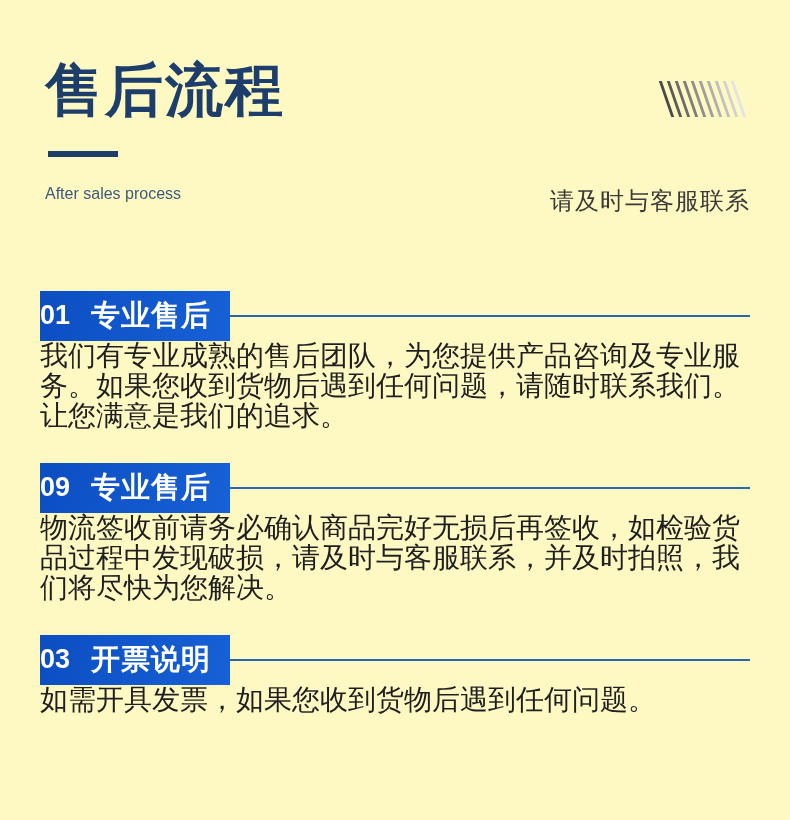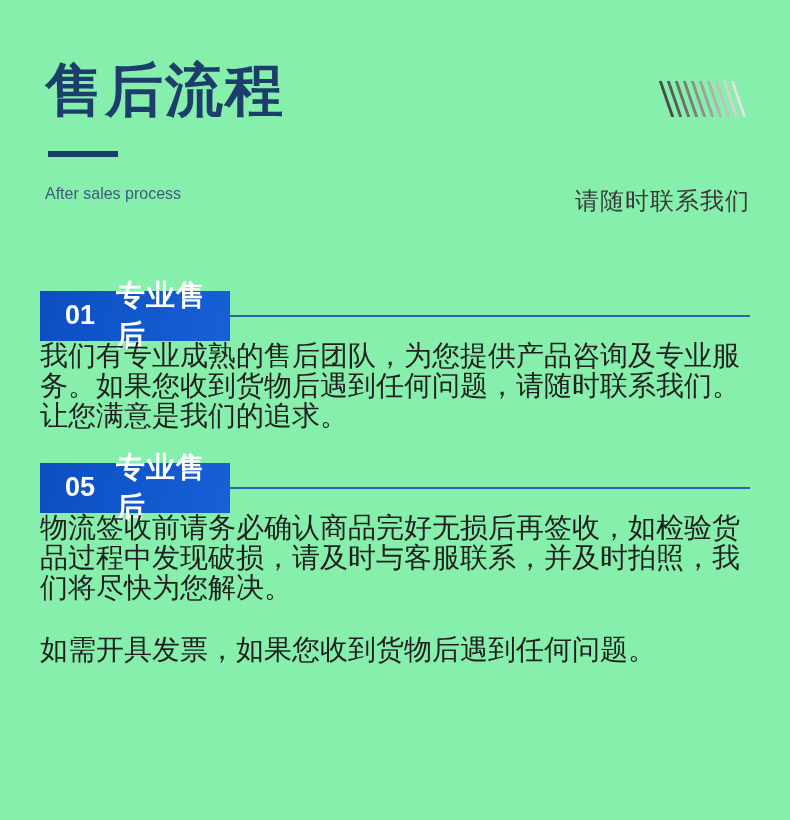--- a/index.html
+++ b/index.html
@@ -9,21 +9,21 @@
     --rule-blue: #2e64ad;
     --body-text: #1f1f1f;
     --subtitle-blue: #3d5a7d;
     --contact-gray: #3a3a3a;
   }
   * { margin:0; padding:0; box-sizing:border-box; }
   html,body { background:#ffffff; }
   .page {
     position:relative;
     width:790px; height:820px;
-    background:#86efac;
+    background:#fef9c3;
     font-family:"Liberation Sans","DejaVu Sans",sans-serif;
     overflow:hidden;
     padding:0 40px;
   }
 
   
   .page-title {
     margin:58px 0 0 5px;
     font-size:58px;
     line-height:1.12;
@@ -82,22 +82,22 @@
   .step-header {
     display:flex;
     align-items:center;
   }
   .step-badge {
     flex:0 0 auto;
     width:190px; height:50px;
     display:flex;
     align-items:center;
     gap:21px;
-    padding-left:25px;
     background:linear-gradient(105deg, var(--banner-blue-start), var(--banner-blue-end));
+    text-align:right;
   }
   .step-num {
     color:#ffffff;
     font-size:27px;
     font-weight:600;
   }
   .step-title {
     color:#ffffff;
     font-size:29px;
     font-weight:600;
@@ -119,21 +119,21 @@
 </head>
 <body>
 
 <div class="page">
 
   <header>
     <h1 class="page-title">售后流程</h1>
     <div class="title-underline"></div>
     <div class="header-sub">
       <span class="subtitle">After sales process</span>
-      <span class="contact-hint">请随时联系我们</span>
+      <span class="contact-hint">请及时与客服联系</span>
     </div>
     <div class="stripes">
       <i></i>
       <i></i>
       <i></i>
       <i></i>
       <i></i>
       <i></i>
       <i></i>
       <i></i>
@@ -149,25 +149,32 @@
         <span class="step-title">专业售后</span>
       </div>
       <div class="step-rule"></div>
     </div>
     <p class="step-body">我们有专业成熟的售后团队，为您提供产品咨询及专业服务。如果您收到货物后遇到任何问题，请随时联系我们。让您满意是我们的追求。</p>
   </section>
 
   <section class="step">
     <div class="step-header">
       <div class="step-badge">
-        <span class="step-num">05</span>
+        <span class="step-num">09</span>
         <span class="step-title">专业售后</span>
       </div>
       <div class="step-rule"></div>
     </div>
     <p class="step-body">物流签收前请务必确认商品完好无损后再签收，如检验货品过程中发现破损，请及时与客服联系，并及时拍照，我们将尽快为您解决。</p>
   </section>
 
   <section class="step">
+    <div class="step-header">
+      <div class="step-badge">
+        <span class="step-num">03</span>
+        <span class="step-title">开票说明</span>
+      </div>
+      <div class="step-rule"></div>
+    </div>
     <p class="step-body">如需开具发票，如果您收到货物后遇到任何问题。</p>
   </section>
 
 </div>
 
 </body></html>

